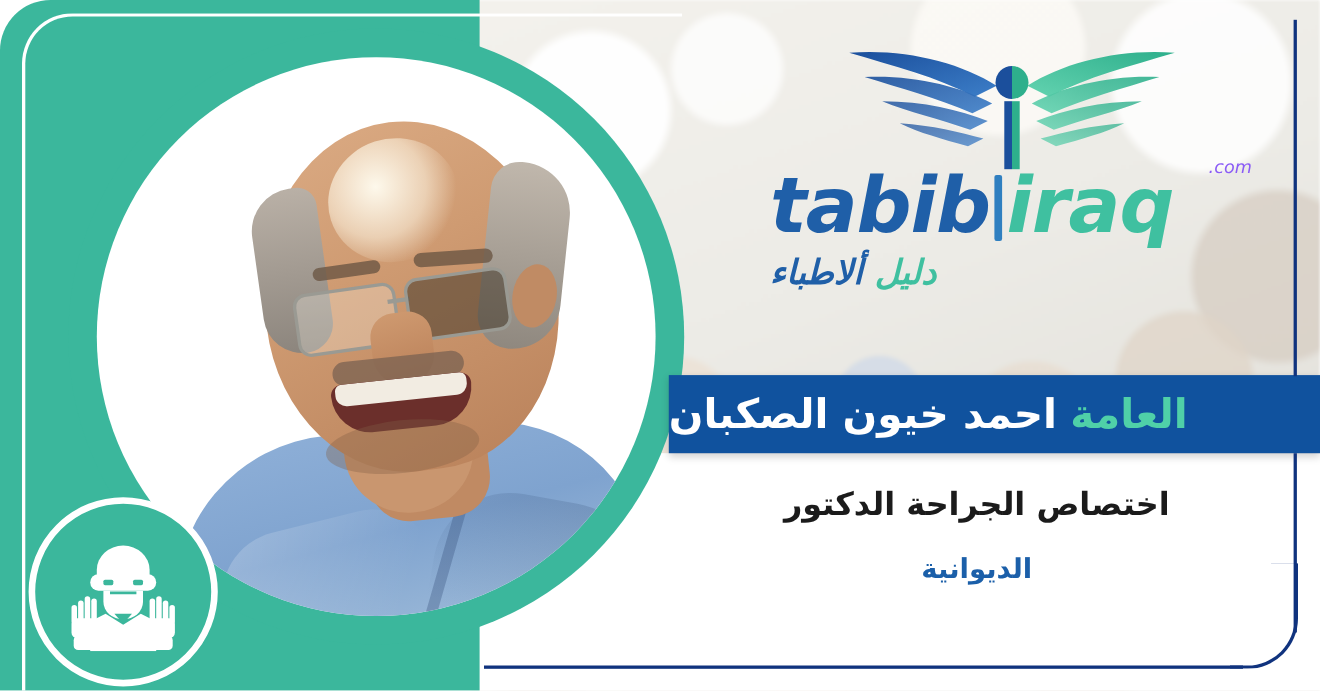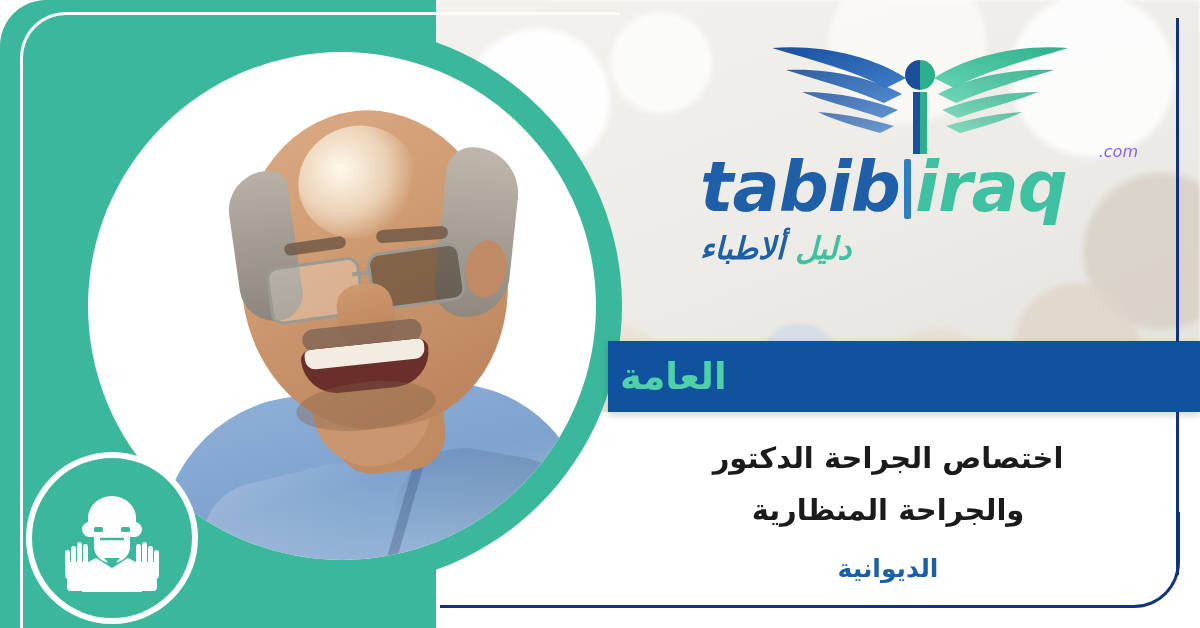--- a/index.html
+++ b/index.html
@@ -395,25 +395,25 @@
     </div>
 
     <div class="tagline">
       <span class="tag-green">دليل</span>
       <span class="tag-blue">ألاطباء</span>
     </div>
   </div>
 
   <div class="name-banner">
     <span class="title">العامة</span>
+    <span class="person">احمد خيون الصكبان</span>
   </div>
 
   <div class="details">
     <div class="spec-line">اختصاص الجراحة الدكتور</div>
-    <div class="spec-line">والجراحة المنظارية</div>
     <div class="city">الديوانية</div>
   </div>
 
   <div class="blue-vline"></div>
   <div class="blue-vline2"></div>
   <div class="blue-corner"></div>
   <div class="blue-hline"></div>
 
 </div>
 

